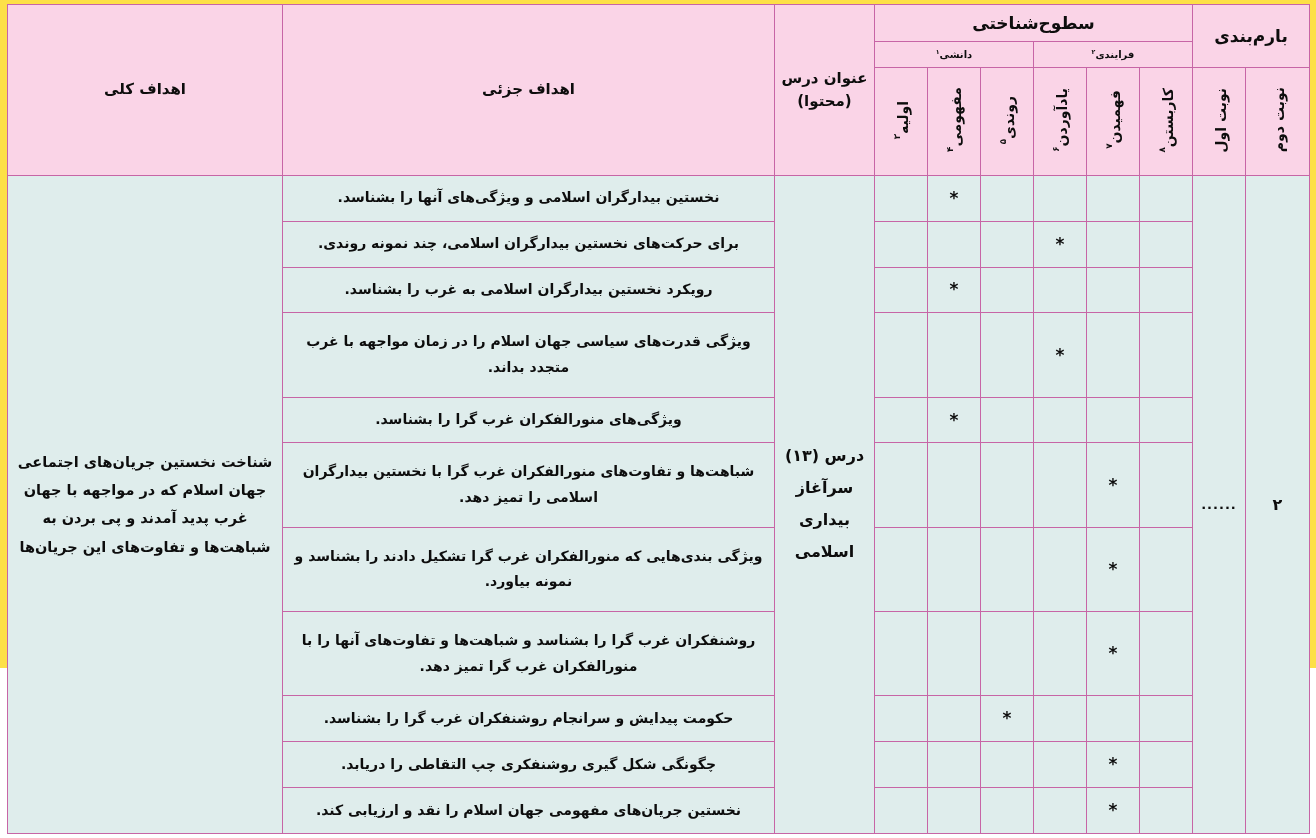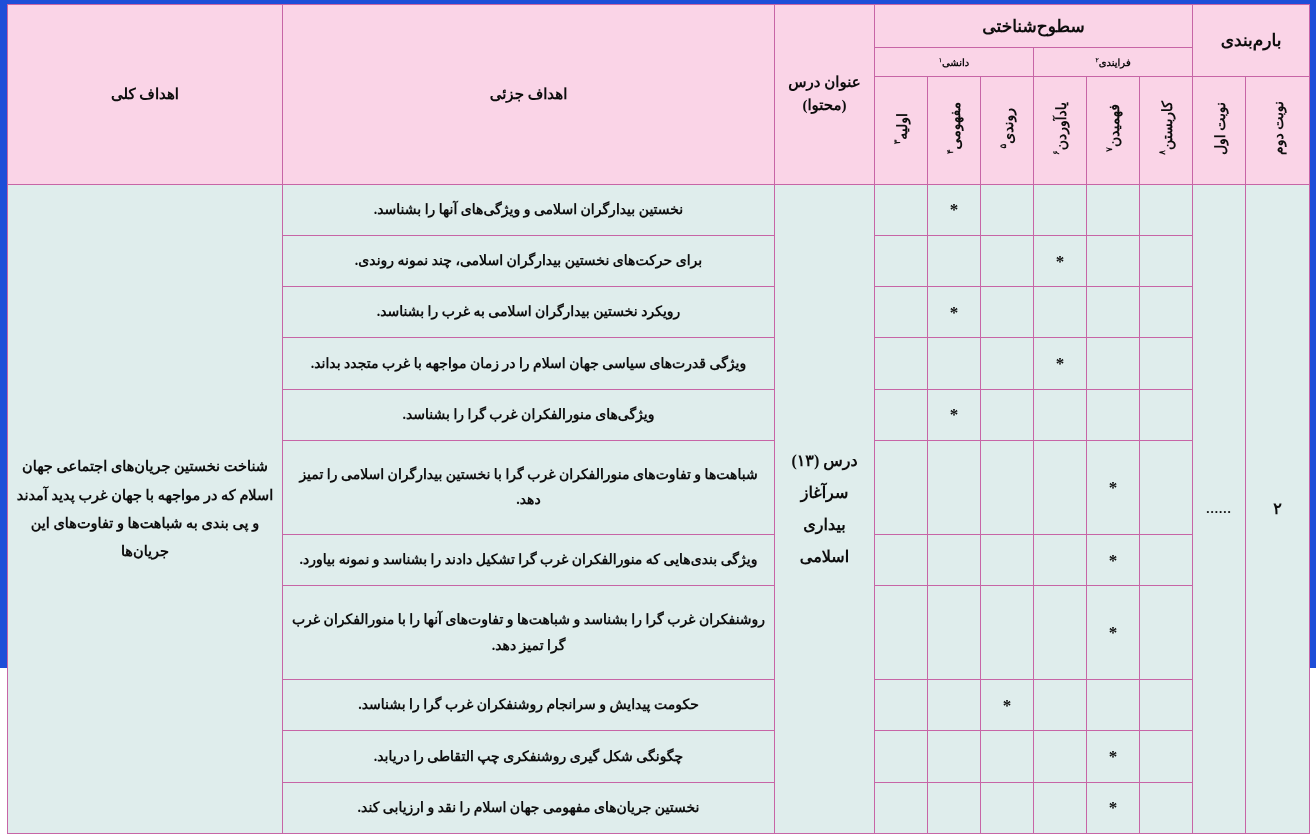--- a/index.html
+++ b/index.html
@@ -10,23 +10,22 @@
   body {
     width: 1316px;
     height: 838px;
     font-family: "DejaVu Sans", "Liberation Sans", sans-serif;
     overflow: hidden;
   }
   #page {
     position: relative;
     width: 1316px;
     height: 668px;
-    background: #1d4ed8;
+    background: #fde047;
     box-sizing: border-box;
-    font-family: Liberation Serif, serif;
   }
   table.plan {
     position: absolute;
     left: 7px;
     top: 4px;
     width: 1302px;
     height: 830px;
     border-collapse: collapse;
     table-layout: fixed;
     direction: rtl;
@@ -162,21 +161,21 @@
           <td class="barem" rowspan="11">۲</td>
           <td class="dots" rowspan="11">......</td>
           <td class="mark"></td>
           <td class="mark"></td>
           <td class="mark"></td>
           <td class="mark"></td>
           <td class="mark">*</td>
           <td class="mark"></td>
           <td class="lesson" rowspan="11"><span style="display: inline-block; max-width: 82px;">درس (۱۳) سرآغاز بیداری اسلامی</span></td>
           <td class="obj">نخستین بیدارگران اسلامی و ویژگی‌های آنها را بشناسد.</td>
-          <td class="goal" rowspan="11">شناخت نخستین جریان‌های اجتماعی جهان اسلام که در مواجهه با جهان غرب پدید آمدند و پی بندی به شباهت‌ها و تفاوت‌های این جریان‌ها</td>
+          <td class="goal" rowspan="11">شناخت نخستین جریان‌های اجتماعی جهان اسلام که در مواجهه با جهان غرب پدید آمدند و پی بردن به شباهت‌ها و تفاوت‌های این جریان‌ها</td>
         </tr>
         <tr>
           <td class="mark"></td>
           <td class="mark"></td>
           <td class="mark">*</td>
           <td class="mark"></td>
           <td class="mark"></td>
           <td class="mark"></td>
           <td class="obj">برای حرکت‌های نخستین بیدارگران اسلامی، چند نمونه روندی.</td>
         </tr>

